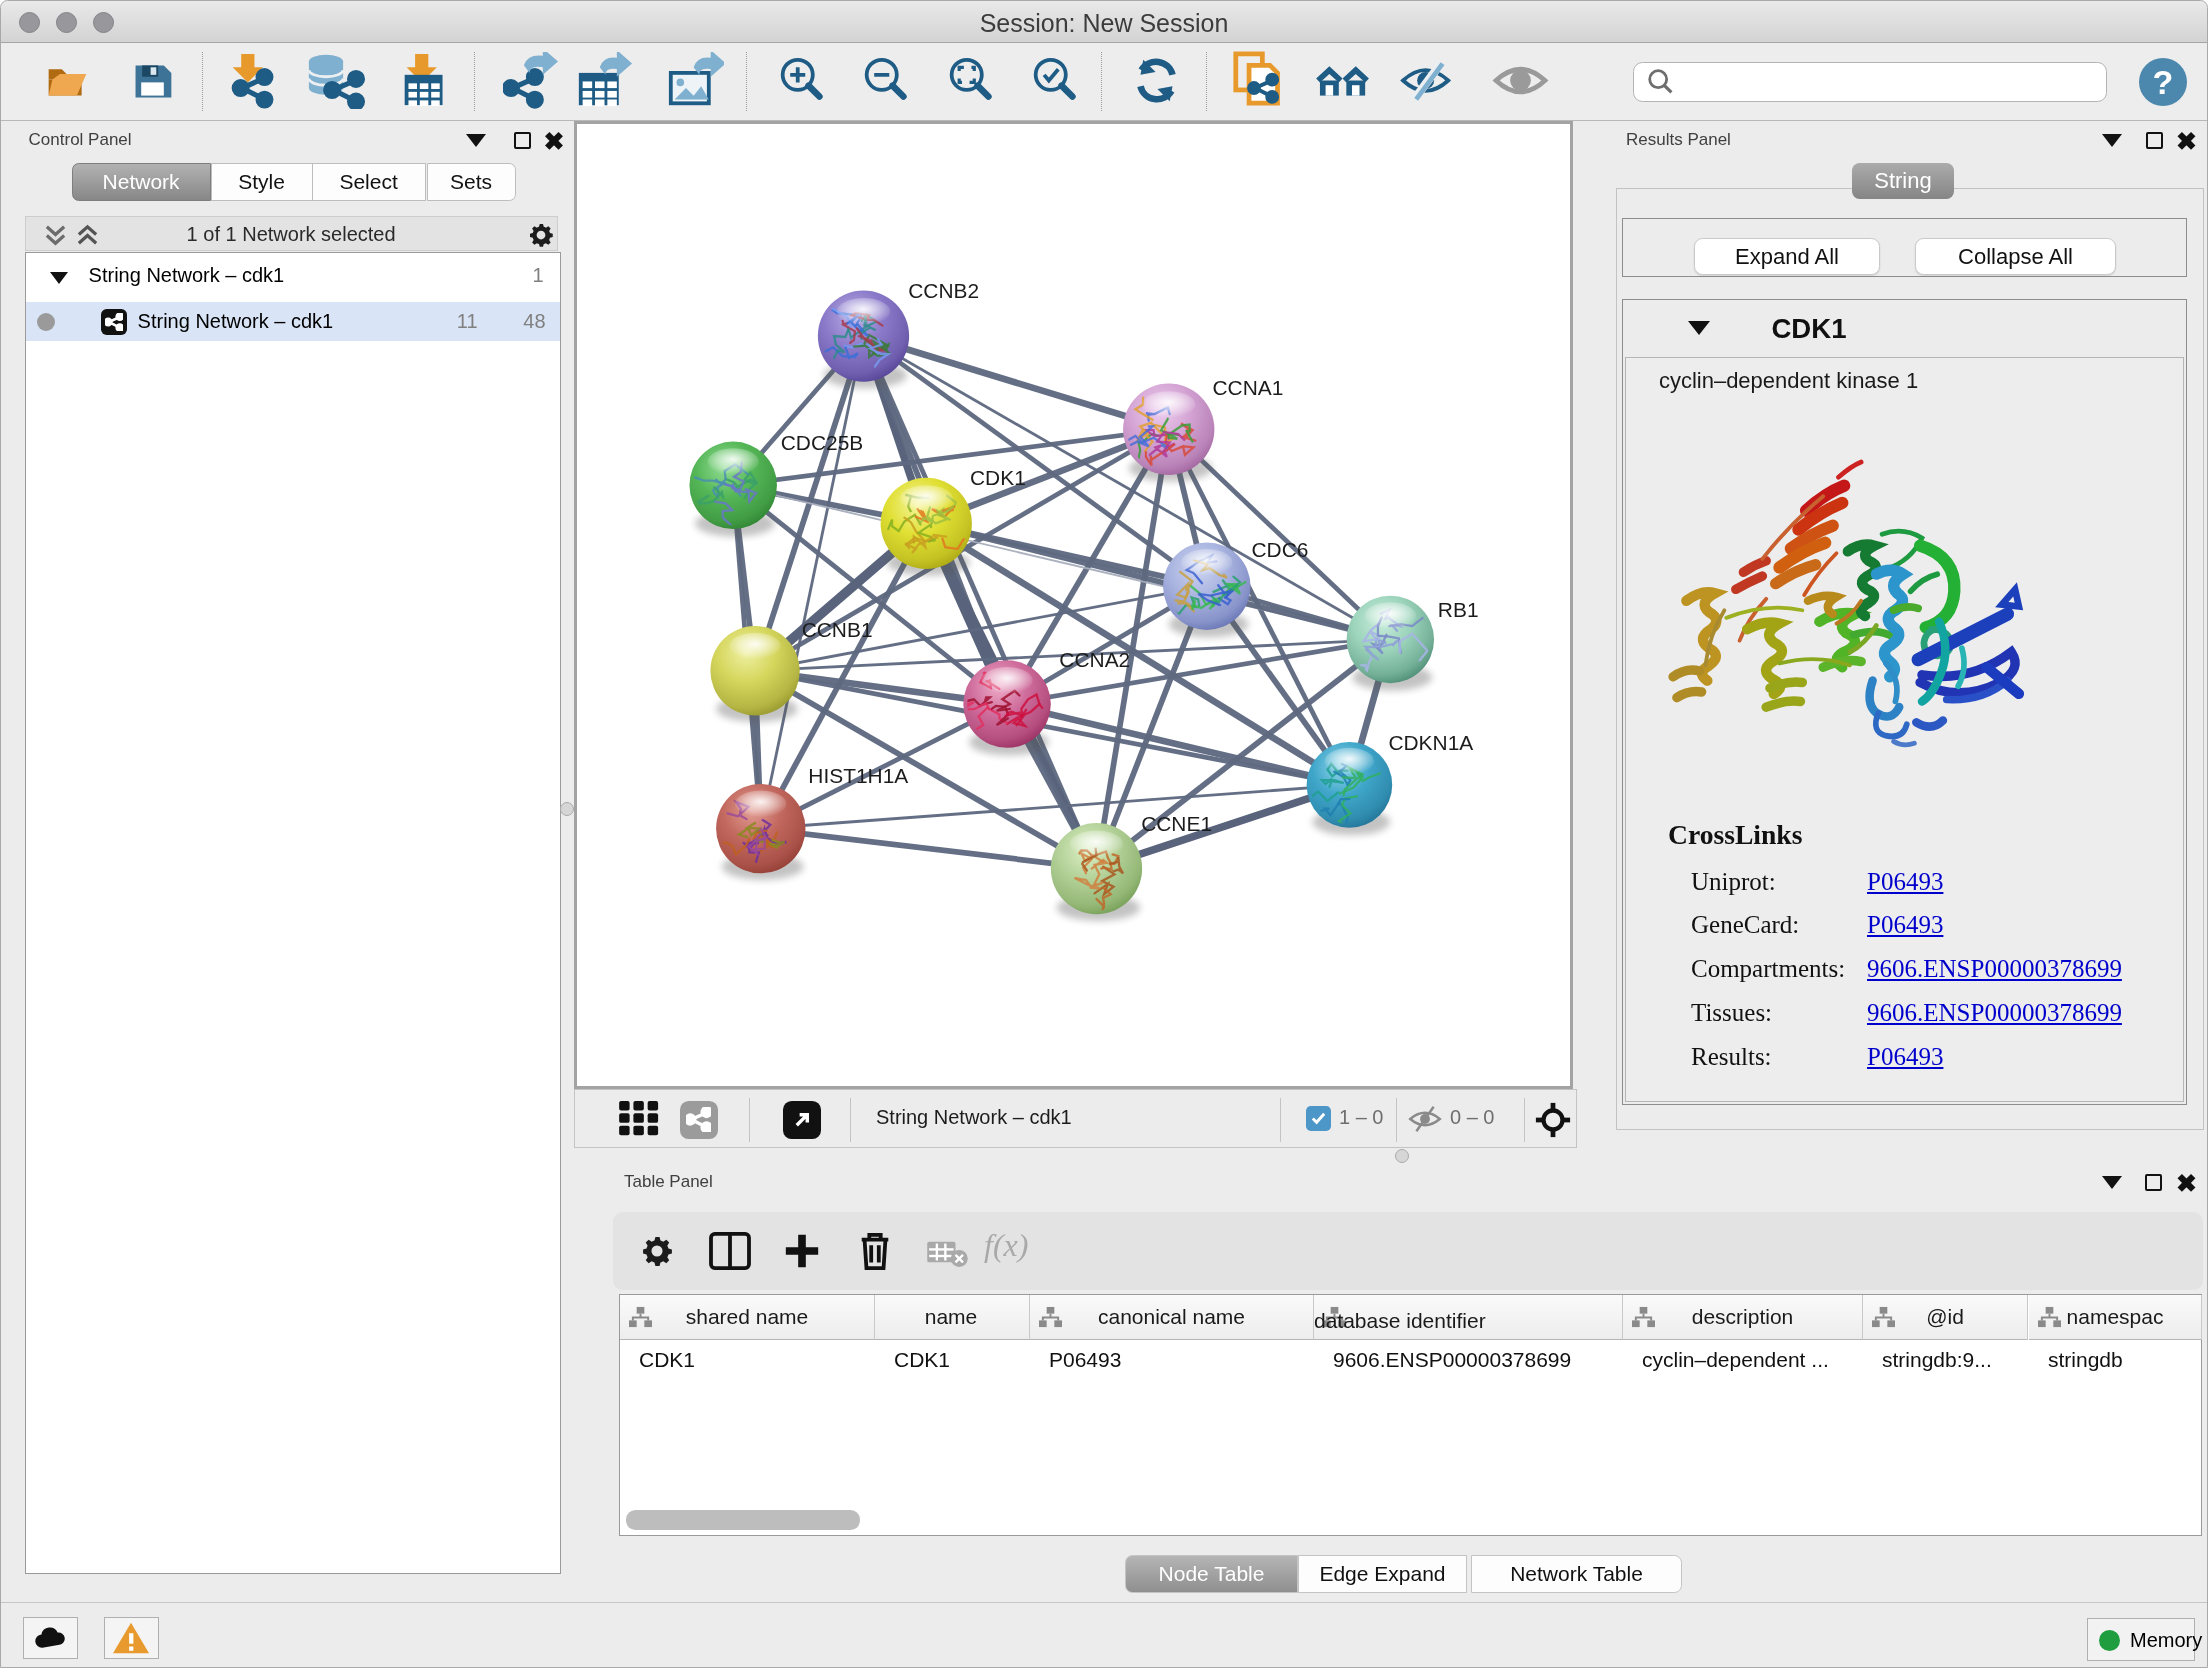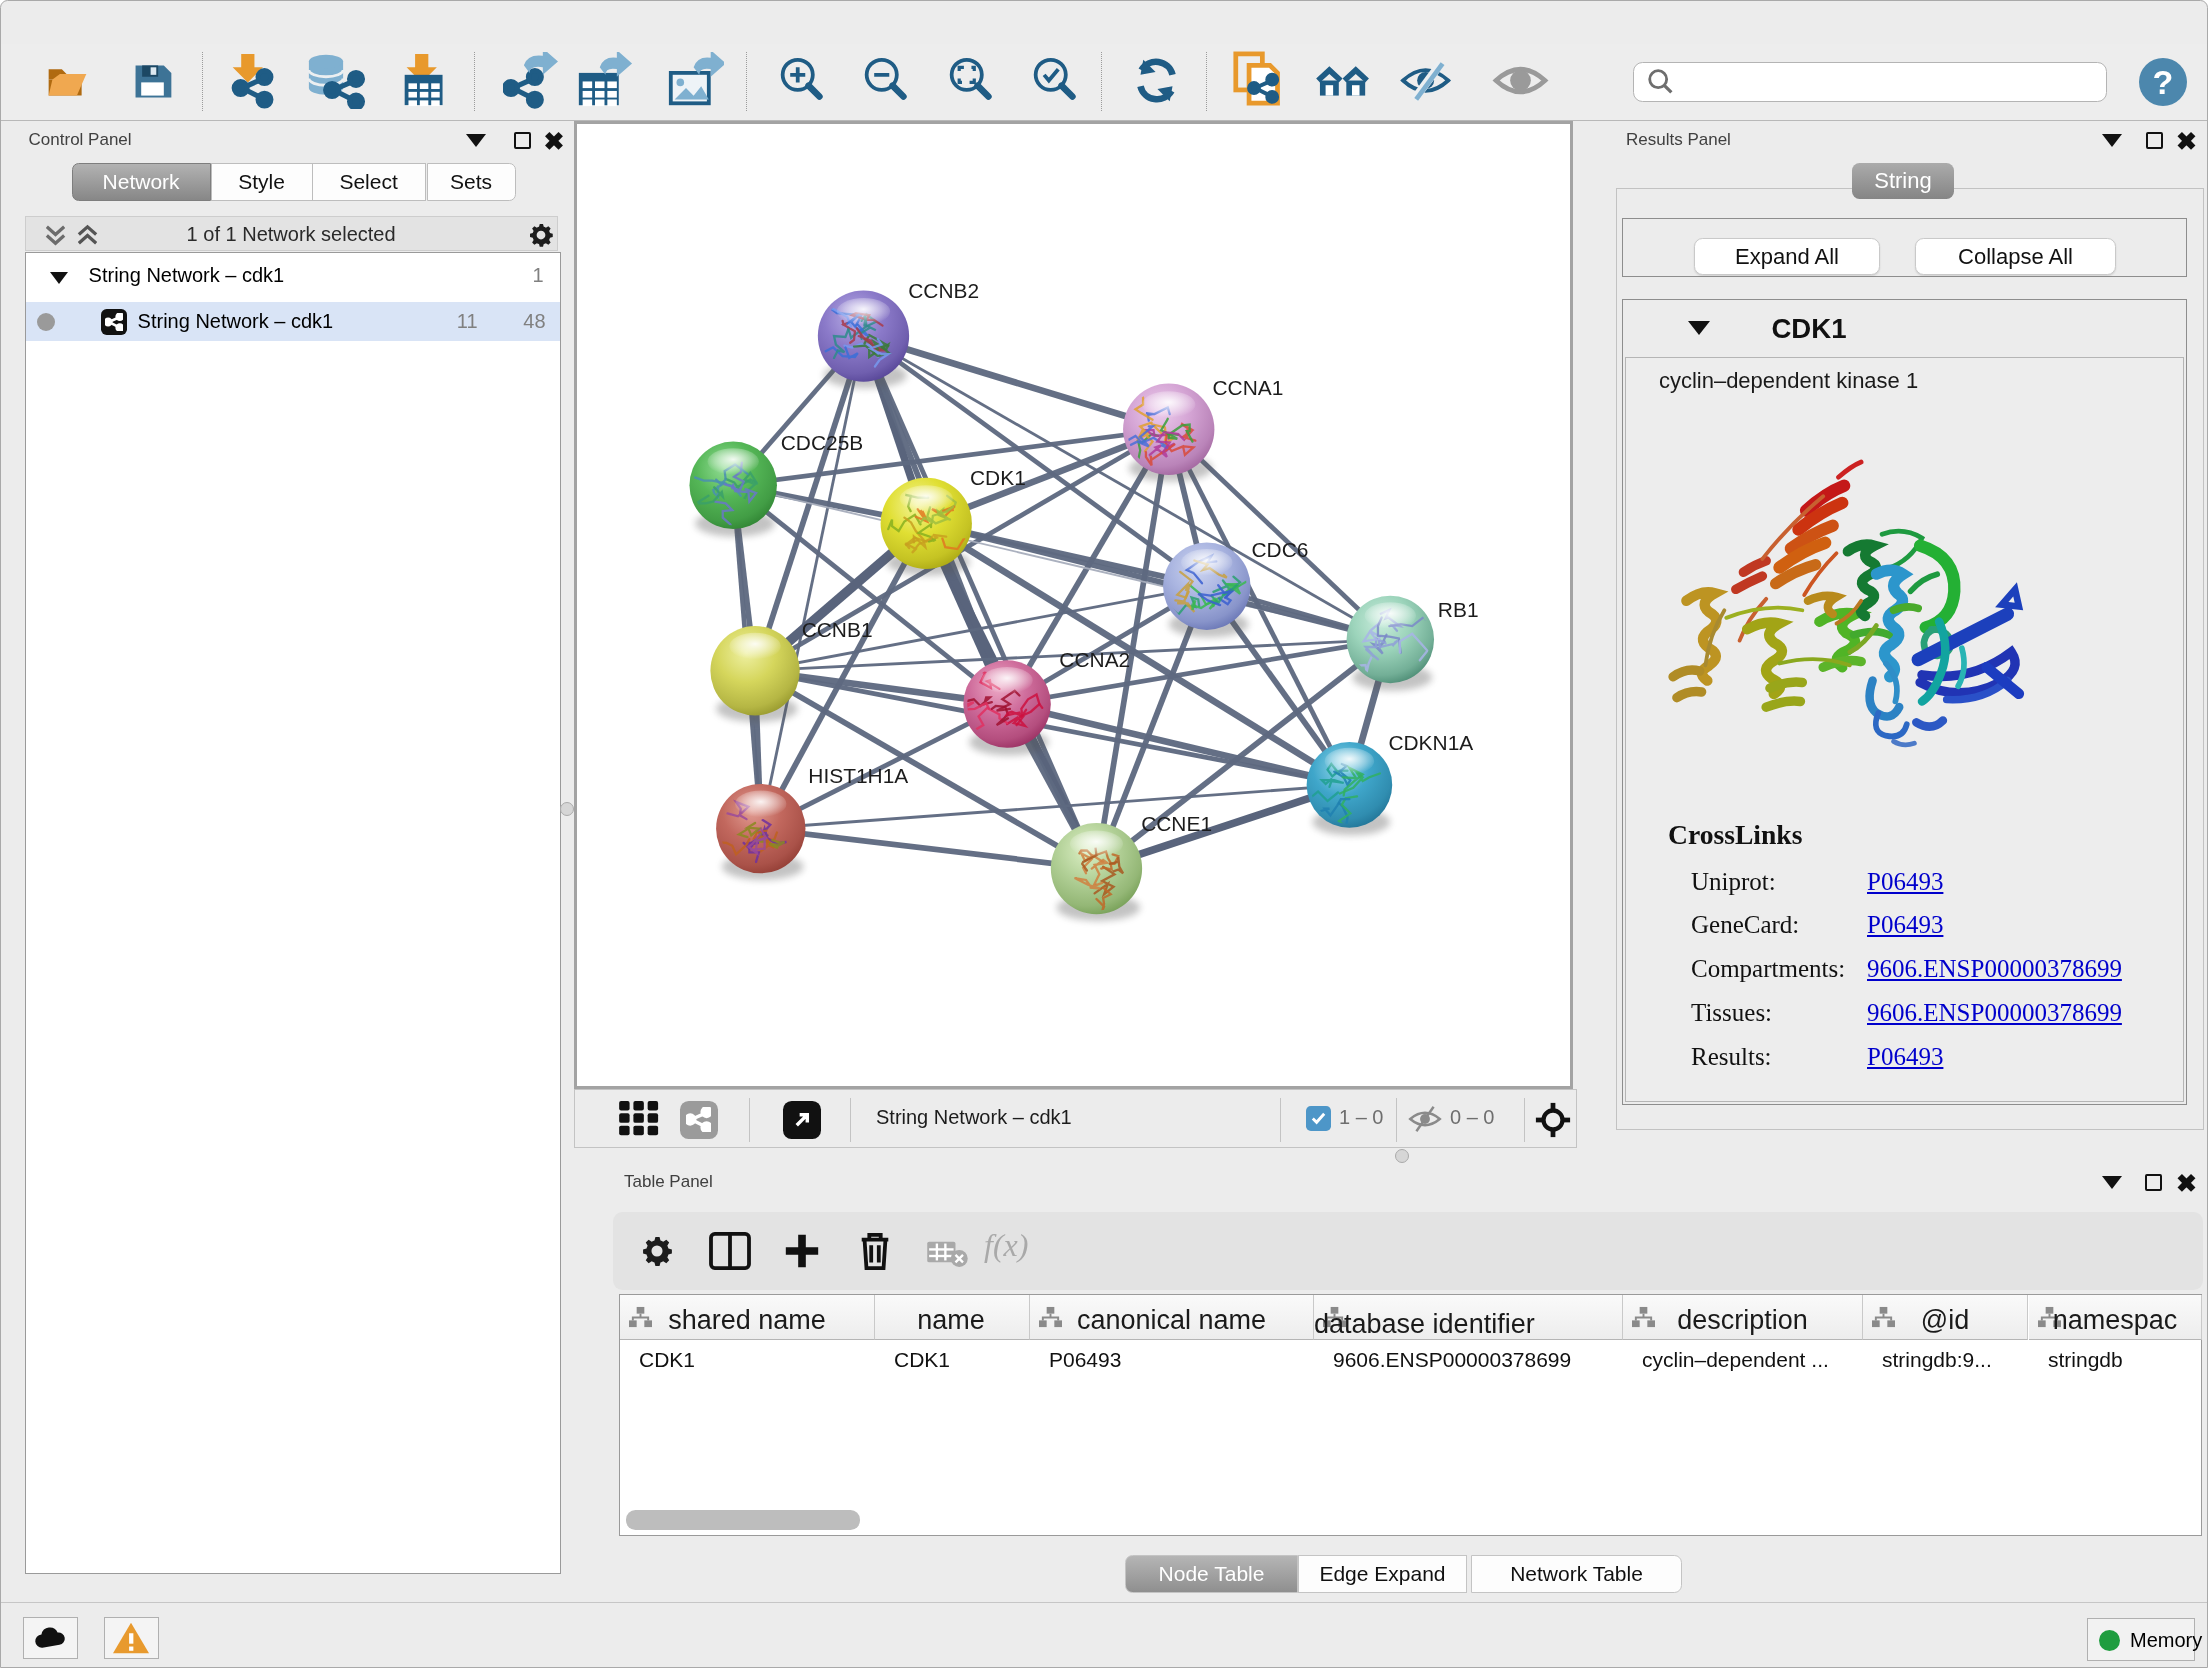--- a/index.html
+++ b/index.html
@@ -23,27 +23,33 @@
 .statusbar{position:absolute;left:573px;top:1088px;width:1003px;height:59px;background:#ececec;border:1px solid #c3c3c3}
 .ssep{position:absolute;top:7.6px;height:44px;width:0;border-left:1px solid #c3c3c3}
 .rp{position:absolute;left:1579px;top:120px;width:630px;height:1012px;background:#ececec}
 .rbox{position:absolute;background:#ececec;border:1px solid #8d8d8d}
 .btn{position:absolute;background:#fff;border:1px solid #c9c9c9;border-radius:8.6px;font-size:22px;color:#111;text-align:center;box-shadow:0 1px 1.9px rgba(0,0,0,0.12)}
 .serif{font-family:'Liberation Serif',serif}
 .link{color:#0000cc;text-decoration:underline}
 .tp{position:absolute;left:576px;top:1162px;width:1628px;height:438px;background:#ececec}
 .tptool{position:absolute;left:36px;top:49px;width:1590px;height:78px;background:#e3e3e3;border-radius:9.5px}
 .tbl{position:absolute;left:42px;top:131px;width:1583px;height:242px;background:#fff;border:1px solid #9a9a9a}
-.th{position:absolute;top:0;height:45px;background:linear-gradient(#fafafa,#ededed);border-right:1px solid #c9c9c9;border-bottom:1px solid #b5b5b5;font-size:27px;color:#1a1a1a}
+.th{position:absolute;top:0;height:45px;background:linear-gradient(#fafafa,#ededed);border-right:1px solid #c9c9c9;border-bottom:1px solid #b5b5b5;font-size:21px;color:#1a1a1a}
 .td{position:absolute;top:47px;font-size:21px;color:#111}
 .btab{position:absolute;top:392px;height:38px;font-size:21px;line-height:36px;text-align:center;background:#fdfdfd;border:1px solid #c4c4c4;color:#111}
 .bottom{position:absolute;left:0;top:1601px;width:100%;height:68px;background:#ececec;border-top:1px solid #c6c6c6}
 .bbtn{position:absolute;top:14.3px;width:55px;height:42px;background:#f4f4f4;border:1.9px solid #b0b0b0}
 </style></head><body>
 <div class="win">
+    <div class="titlebar">
+      <div class="tl" style="left:18px"></div>
+      <div class="tl" style="left:55px"></div>
+      <div class="tl" style="left:92px"></div>
+      <div class="title">Session: New Session</div>
+    </div>
     <div class="toolbar"></div>
     <svg style="position:absolute;left:42px;top:55px" width="49" height="49" viewBox="0 0 52 52">
       <path d="M6,14 h14 l5,5 h16 v6 H6 z" fill="#b06a10"></path>
       <path d="M6,25 h35 v17 H6 z" fill="#b06a10"></path>
       <path d="M10,25 l8,-6 h28 l-10,23 H6 z" fill="#f0a850"></path>
     </svg>
     <svg style="position:absolute;left:127px;top:55px" width="49" height="49" viewBox="0 0 52 52">
       <path d="M8,10 h30 l8,8 v26 H8 z" fill="#3d7396"></path>
       <rect x="15" y="10" width="17" height="12" fill="#1c4864"></rect>
       <rect x="24" y="12" width="6" height="8" fill="#dce8f0"></rect>

